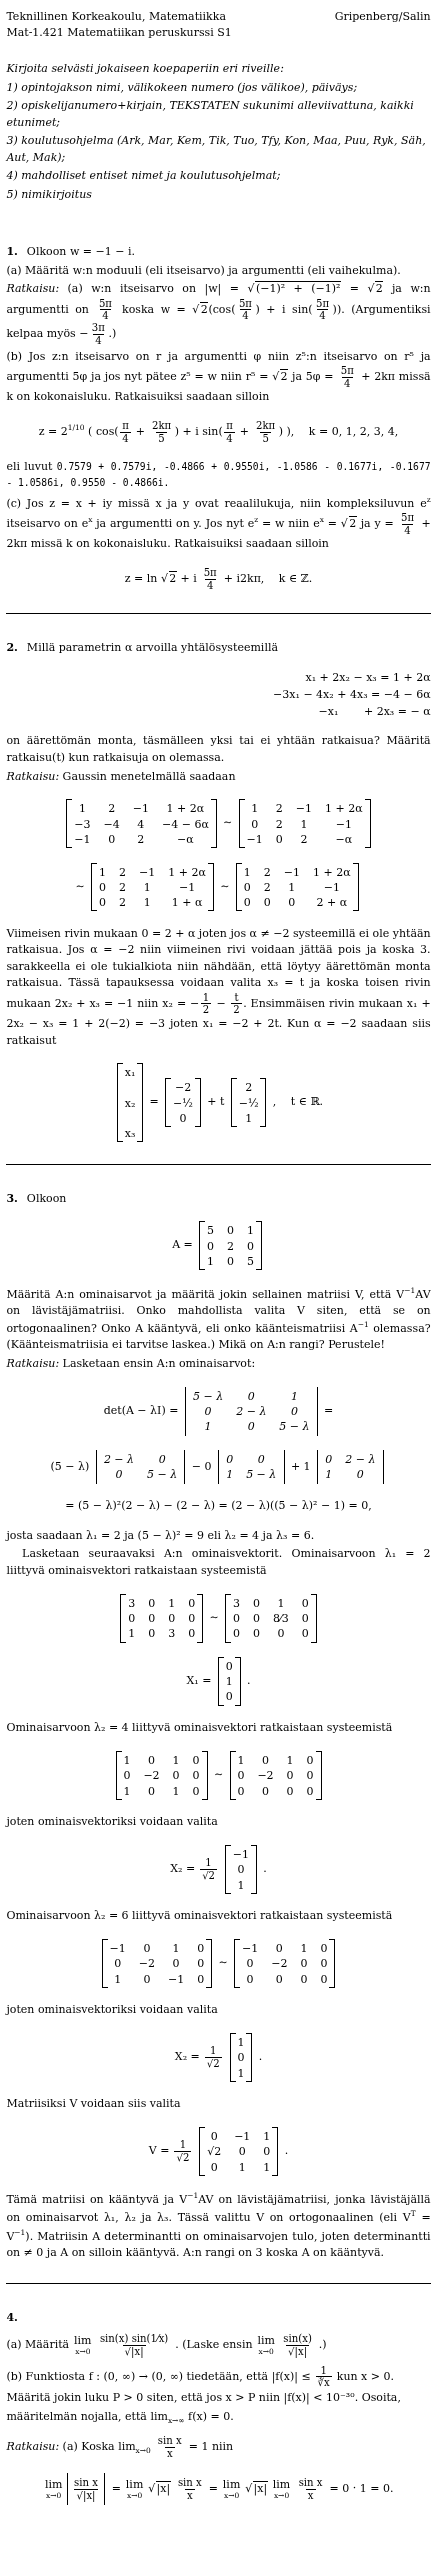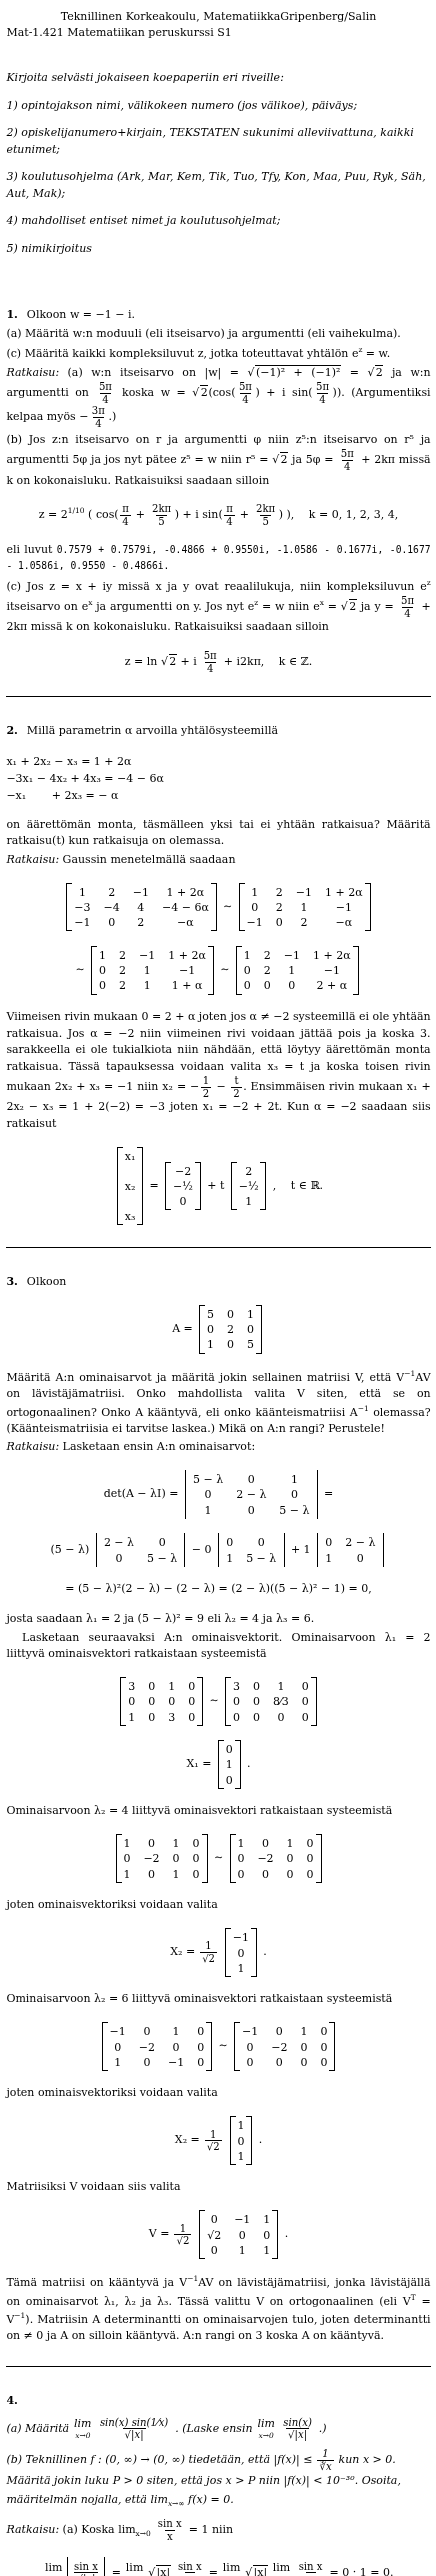--- a/index.html
+++ b/index.html
@@ -1,45 +1,45 @@
 <!DOCTYPE html>
 <html style="font-size:11.4px"><head>
 <meta charset="utf-8">
 <style>
   html,body{margin:0;padding:0;background:#ffffff;color:#000;}
   body{width:437px;font-family:"DejaVu Serif","Liberation Serif",serif;font-size:11px;}
   .page{width:437px;min-height:2576px;box-sizing:border-box;padding:8.6px 6.4px 21.5px 6.4px;}
   .hline{display:flex;justify-content:space-between;line-height:1.45;}
-  .hdr div{line-height:1.45;justify-content:center;}
+  .hdr div{line-height:1.45;}
   .para{line-height:1.5;margin:2.1px 0;text-align:justify;}
-  .para.it{font-style:italic;text-align:left;margin:11px 0;}
+  .para.it{font-style:italic;text-align:left;margin:2px 0;}
   .para.ind{text-indent:15.7px;}
-  .eqp{line-height:1.7;margin:7.2px 0;text-align:left;font-style:italic;}
+  .eqp{line-height:1.7;margin:7.2px 0;text-align:left;}
   .eq{text-align:center;margin:14.3px 0;line-height:1.4;}
-  .sys{text-align:left;margin:13px 0;}
+  .sys{text-align:right;margin:13px 0;}
   .sys div{line-height:1.55;}
   .gap{height:37px;}
   .rule{border-top:0.9px solid #000;margin:21.5px 0 26px 0;}
   .b{font-weight:bold;}
   .i{font-style:italic;}
   .tt{font-family:"DejaVu Sans Mono","Liberation Mono",monospace;font-size:0.88em;}
   sup,sub{font-size:0.68em;}
   .frac{display:inline-flex;flex-direction:column;align-items:center;vertical-align:middle;margin:0 1.4px;line-height:1.15;font-size:0.92em;}
   .frac .num{padding:0 2.1px;}
   .frac .den{border-top:0.7px solid #000;padding:0 2.1px;}
   .sqrt{white-space:nowrap;}
   .sqrt .rad{margin-right:0.7px;}
   .sqrt .sqc{border-top:0.8px solid #000;padding:0 0.7px;}
   .lim{display:inline-flex;flex-direction:column;align-items:center;vertical-align:middle;line-height:1;margin:0 1.4px;}
   .lim .limu{font-size:0.68em;margin-top:2.1px;}
   .vbar{display:inline-block;width:0;border-left:0.9px solid #000;height:2.9em;vertical-align:middle;margin:0 2.9px;}
   .mat{position:relative;display:inline-block;padding:2.1px 7.9px;margin:0 2.9px;vertical-align:middle;}
   .mat::before{content:"";position:absolute;top:0;bottom:0;left:0;width:5px;border:1.1px solid #000;border-right:0;}
   .mat::after{content:"";position:absolute;top:0;bottom:0;right:0;width:5px;border:1.1px solid #000;border-left:0;}
-  .detm{display:inline-block;padding:2.1px 7.2px;margin:0 2.9px;border-left:0.9px solid #000;border-right:0.9px solid #000;vertical-align:middle;}
+  .detm{display:inline-block;padding:2.1px 7.2px;margin:0 2.9px;border-left:0.9px solid #000;border-right:0.9px solid #000;vertical-align:middle;font-style:italic;}
   .grid{display:inline-grid;gap:2.1px 13px;justify-items:center;align-items:center;line-height:1.2;}
   .cell{text-align:center;white-space:nowrap;}
 </style>
 </head>
 <body>
 
 <div class="page">
   <div class="hdr">
     <div class="hline">
       <span>Teknillinen Korkeakoulu, Matematiikka</span>
@@ -51,21 +51,20 @@
   <div>
       <div class="para it"><span class="i">Kirjoita selvästi jokaiseen koepaperiin eri riveille:</span></div>
       <div class="para it"><span class="i">1) opintojakson nimi, välikokeen numero (jos välikoe), päiväys;</span></div>
       <div class="para it"><span class="i">2) opiskelijanumero+kirjain, TEKSTATEN sukunimi alleviivattuna, kaikki etunimet;</span></div>
       <div class="para it"><span class="i">3) koulutusohjelma (Ark, Mar, Kem, Tik, Tuo, Tfy, Kon, Maa, Puu, Ryk, Säh, Aut, Mak);</span></div>
       <div class="para it"><span class="i">4) mahdolliset entiset nimet ja koulutusohjelmat;</span></div>
       <div class="para it"><span class="i">5) nimikirjoitus</span></div>
       <div class="gap"></div>
       <div class="para"><span class="b">1.</span><span class="tk">  Olkoon w = −1 − i.</span></div>
       <div class="para"><span class="tk">(a) Määritä w:n moduuli (eli itseisarvo) ja argumentti (eli vaihekulma).</span></div>
-      <div class="para"><span class="tk">(c) Määritä kaikki kompleksiluvut z, jotka toteuttavat yhtälön e</span><sup>z</sup><span class="tk"> = w.</span></div>
       <div class="para"><span class="i">Ratkaisu:</span><span class="tk"> (a) w:n itseisarvo on |w| = </span><span class="sqrt"><span class="rad">√</span><span class="sqc">(−1)² + (−1)²</span></span><span class="tk"> = </span><span class="sqrt"><span class="rad">√</span><span class="sqc">2</span></span><span class="tk"> ja w:n argumentti on </span><span class="frac">
           <span class="num">5π</span>
           <span class="den">4</span>
         </span><span class="tk"> koska w = </span><span class="sqrt"><span class="rad">√</span><span class="sqc">2</span></span><span class="tk">(cos(</span><span class="frac">
           <span class="num">5π</span>
           <span class="den">4</span>
         </span><span class="tk">) + i sin(</span><span class="frac">
           <span class="num">5π</span>
           <span class="den">4</span>
         </span><span class="tk">)). (Argumentiksi kelpaa myös −</span><span class="frac">
@@ -356,21 +355,21 @@
         </span><span class="tk"> </span><span class="frac">
           <span class="num">sin(x) sin(1⁄x)</span>
           <span class="den">√|x|</span>
         </span><span class="tk"> .  (Laske ensin </span><span class="lim">
           <span class="limw">lim</span>
           <span class="limu">x→0</span>
         </span><span class="tk"> </span><span class="frac">
           <span class="num">sin(x)</span>
           <span class="den">√|x|</span>
         </span><span class="tk"> .)</span></div>
-      <div class="eqp"><span class="tk">(b) Teknillinen f : (0, ∞) → (0, ∞) tiedetään, että |f(x)| ≤ </span><span class="frac">
+      <div class="eqp"><span class="tk">(b) Funktiosta f : (0, ∞) → (0, ∞) tiedetään, että |f(x)| ≤ </span><span class="frac">
           <span class="num">1</span>
           <span class="den">∛x</span>
         </span><span class="tk"> kun x &gt; 0. Määritä jokin luku P &gt; 0 siten, että jos x &gt; P niin |f(x)| &lt; 10⁻³⁰. Osoita, määritelmän nojalla, että lim</span><sub>x→∞</sub><span class="tk"> f(x) = 0.</span></div>
       <div class="para"><span class="i">Ratkaisu:</span><span class="tk"> (a) Koska lim</span><sub>x→0</sub><span class="tk"> </span><span class="frac">
           <span class="num">sin x</span>
           <span class="den">x</span>
         </span><span class="tk"> = 1 niin</span></div>
       <div class="eq"><span class="lim">
           <span class="limw">lim</span>
           <span class="limu">x→0</span>

